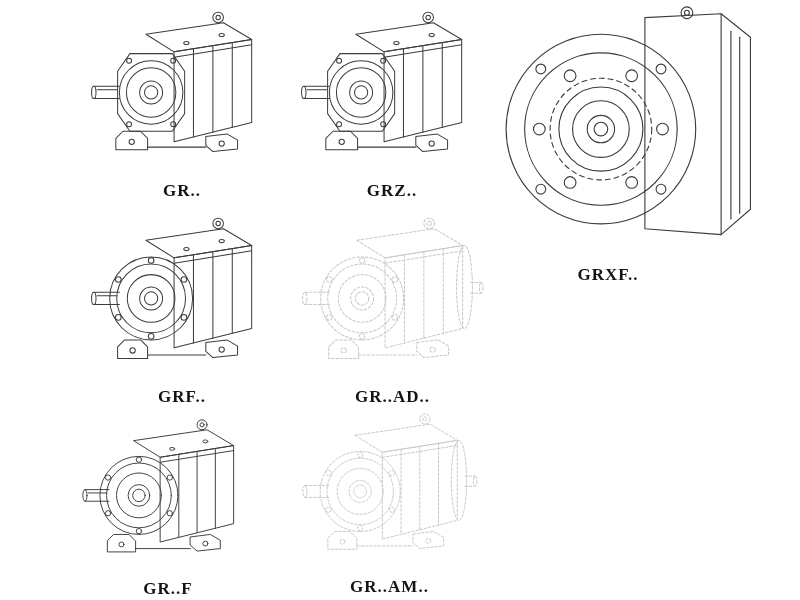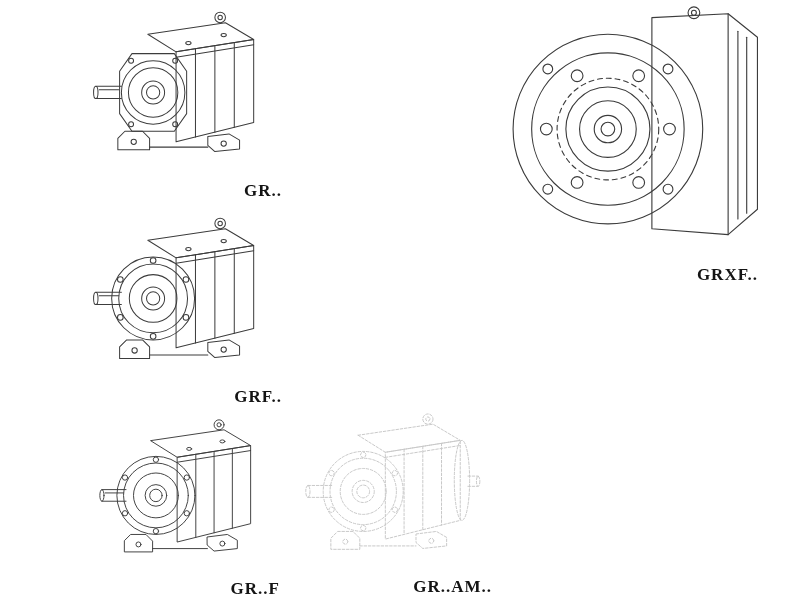--- a/index.html
+++ b/index.html
@@ -1,19 +1,19 @@
 <!DOCTYPE html>
 <html style="--background: #ffffff; --line: #3c3c3c; --faint-line: #c8c8c8; --label-text: #141414;"><head>
 <meta charset="utf-8">
 <style>
   *{margin:0;padding:0;box-sizing:border-box}
   html,body{background:#fff}
   body{font-family:"Liberation Serif",serif}
   .canvas{position:relative;width:800px;height:600px;margin:0 auto;background:var(--background,#ffffff);overflow:hidden}
-  .cell{position:absolute;display:flex;flex-direction:column;align-items:flex-end}
+  .cell{position:absolute;display:flex;flex-direction:column;align-items:center}
   .drawing{stroke:var(--line,#3c3c3c);fill:none;stroke-width:1.15;stroke-linejoin:round;stroke-linecap:round}
   .cell.faint .drawing{stroke:var(--faint-line,#c8c8c8);stroke-dasharray:3 2}
   .cap{font-weight:bold;font-size:17px;letter-spacing:1px;color:var(--label-text,#141414);margin-top:3px;white-space:nowrap}
   #defs{position:absolute;width:0;height:0;overflow:hidden}
 </style>
 </head>
 <body>
 
 <svg id="defs" aria-hidden="true">
   <defs>
@@ -186,37 +186,49 @@
 
 <div class="canvas">
 
   <figure class="cell" style="left:82px;top:6px;width:200px">
     <svg class="drawing" width="196" height="172" viewBox="0 0 210 195">
         <use href="#gb-side"></use>
       </svg>
     <figcaption class="cap">GR..</figcaption>
   </figure>
 
+  <figure class="cell" style="left:292px;top:6px;width:200px">
+    <svg class="drawing" width="196" height="172" viewBox="0 0 210 195">
+        <use href="#gb-side"></use>
+      </svg>
+    <figcaption class="cap">GRZ..</figcaption>
+  </figure>
 
   <figure class="cell" style="left:82px;top:212px;width:200px">
     <svg class="drawing" width="196" height="172" viewBox="0 0 210 195">
         <use href="#gb-flange"></use>
       </svg>
     <figcaption class="cap">GRF..</figcaption>
   </figure>
 
   <figure class="cell" style="left:490px;top:2px;width:300px">
     <svg class="drawing" width="286" height="260" viewBox="0 0 290 266">
         <use href="#gb-grxf"></use>
       </svg>
     <figcaption class="cap" style="transform:translateX(-32px)">GRXF..</figcaption>
   </figure>
 
-
-  <figure class="cell" style="left:80px;top:414px;width:200px">
+  <figure class="cell faint" style="left:290px;top:212px;width:205px">
+    <svg class="drawing" width="200" height="172" viewBox="0 0 210 195">
+        <use href="#gb-adapter"></use>
+      </svg>
+    <figcaption class="cap">GR..AD..</figcaption>
+  </figure>
+
+  <figure class="cell" style="left:68px;top:414px;width:200px">
     <svg class="drawing" width="190" height="162" viewBox="0 0 210 195">
         <use href="#gb-flange"></use>
       </svg>
     <figcaption class="cap">GR..F</figcaption>
   </figure>
 
   <figure class="cell faint" style="left:287px;top:408px;width:205px">
     <svg class="drawing" width="198" height="166" viewBox="0 0 210 195">
         <use href="#gb-adapter"></use>
       </svg>

